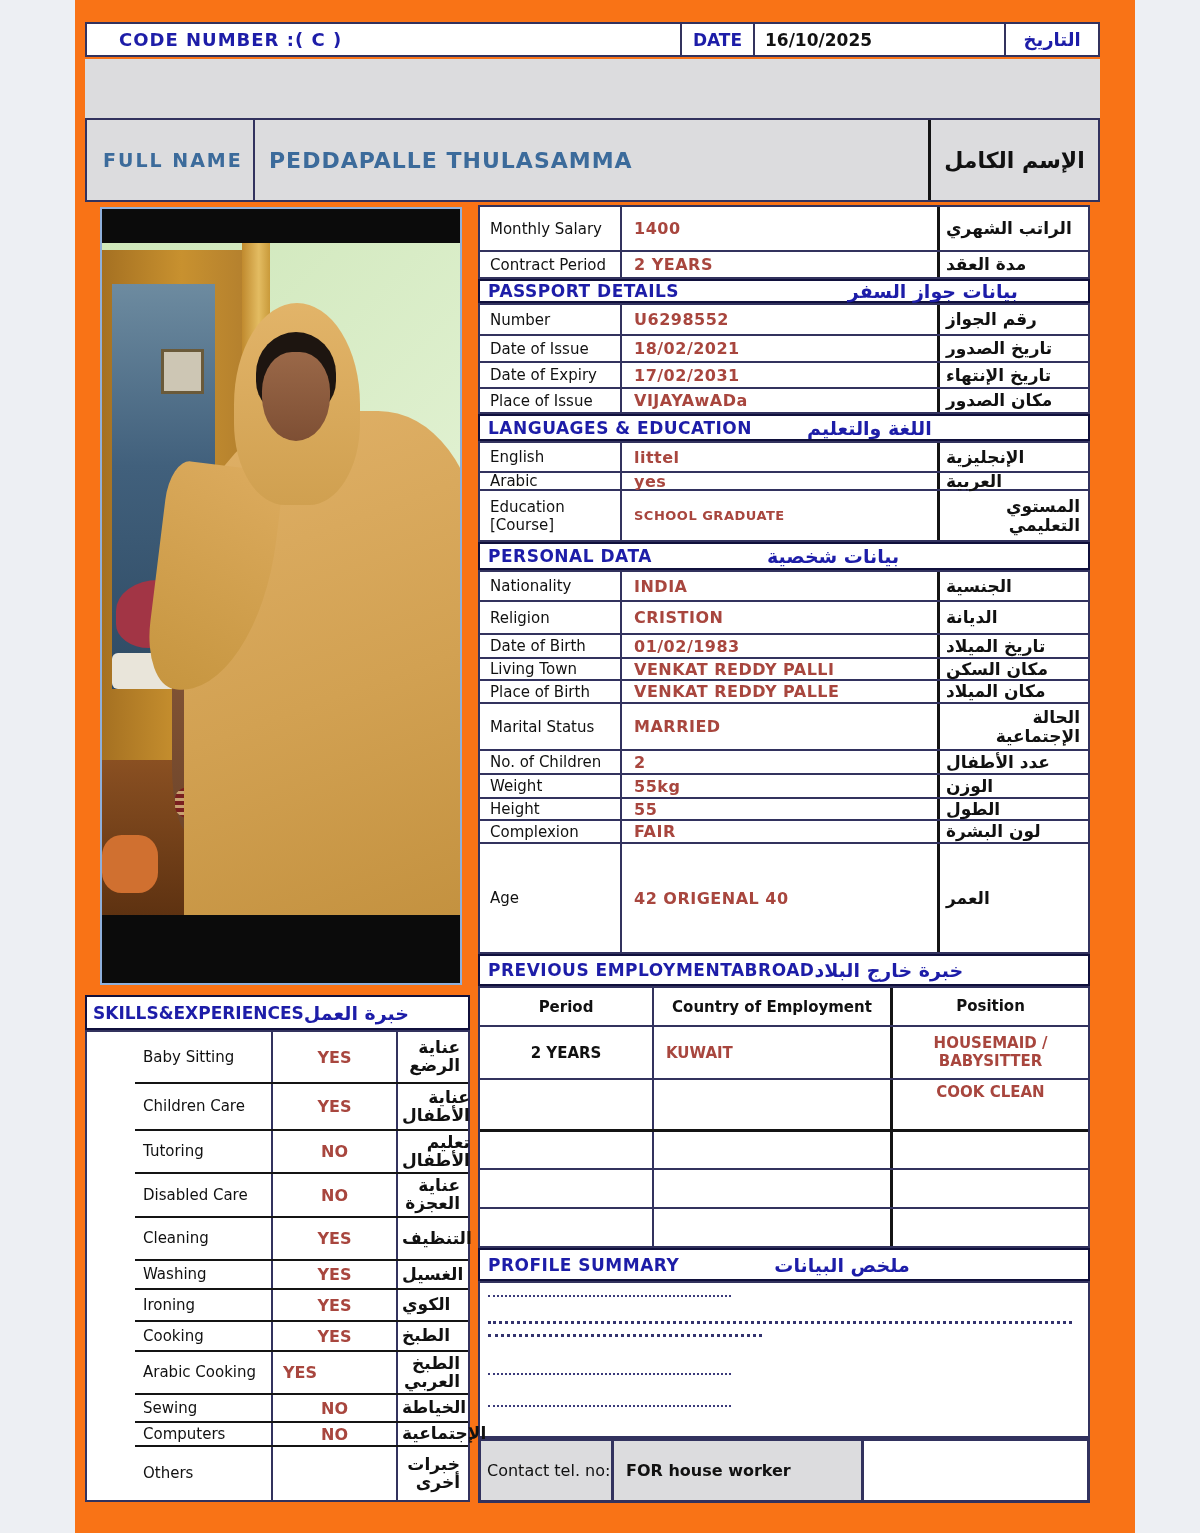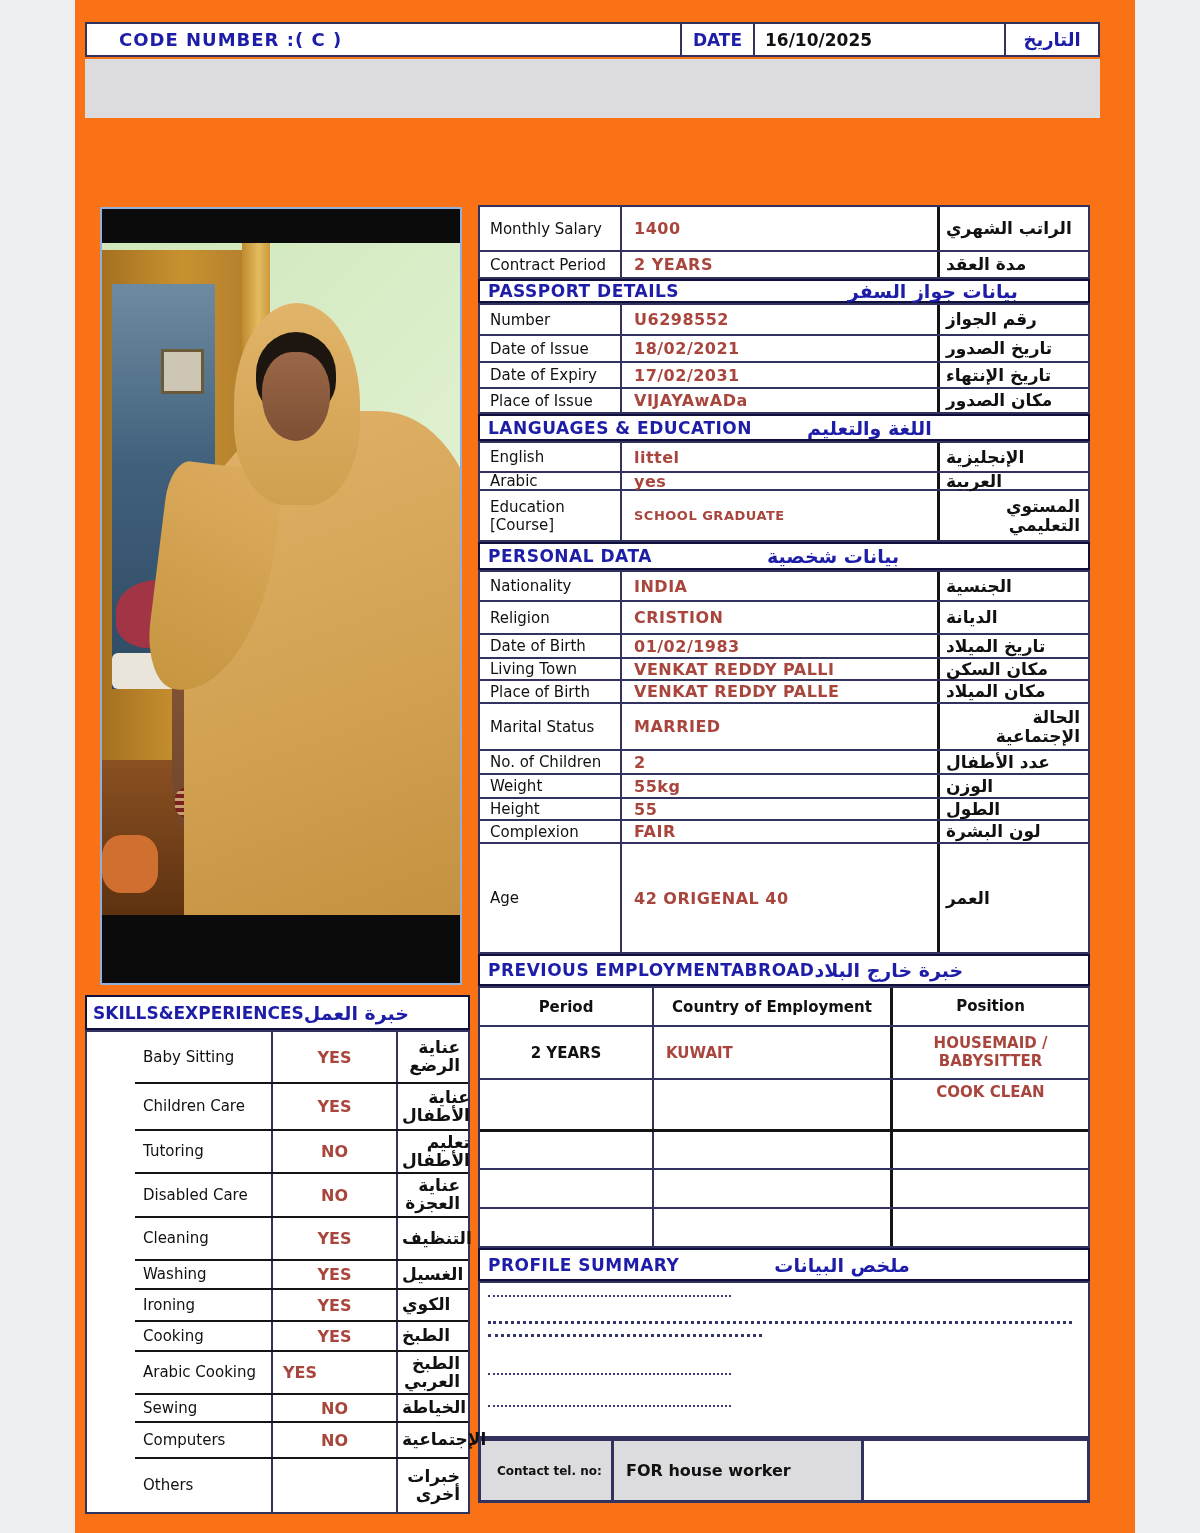--- a/index.html
+++ b/index.html
@@ -80,21 +80,21 @@
   .valred{color:var(--red);font-weight:bold;}
   .blackline{border-top:3px solid var(--black) !important;}
 
   
   .summary-box{border:2px solid var(--navy);background:#fff;}
   .dot{border-bottom:2px dotted #3a3a7a;margin-left:8px;}
   .dot.bold{border-bottom:3px dotted #33336e;}
 
   
   .contact{display:flex;border:3px solid var(--navy);background:#fff;}
-  .ct-label{flex:0 0 130px;background:var(--graycell);display:flex;align-items:center;padding-left:16px;font-size:12px;font-weight:bold;color:#111;}
+  .ct-label{flex:0 0 130px;background:var(--graycell);display:flex;align-items:center;padding-left:6px;font-size:16px;font-weight:normal;color:#111;}
   .ct-value{flex:0 0 250px;background:var(--graycell);border-left:3px solid var(--navy);display:flex;align-items:center;padding-left:12px;font-size:16px;font-weight:bold;color:#111;}
   .ct-empty{flex:1;background:#fff;border-left:3px solid var(--navy);}
 
   
   .skills{position:absolute;left:10px;top:995px;width:385px;}
   .sk-head{height:35px;display:flex;align-items:center;border:2px solid #10103c;background:#fff;color:var(--blue);font-weight:bold;}
   .sk-head .en{font-size:17px;padding-left:6px;}
   .sk-head .ar{direction:rtl;font-size:19px;}
   .sk-table{border:2px solid var(--navy);background:#fff;padding-left:48px;}
   .skrow{display:flex;}
@@ -110,20 +110,25 @@
 
   <div class="topbar">
     <div class="tb-code">CODE NUMBER :( C   )</div>
     <div class="tb-datelabel">DATE</div>
     <div class="tb-datevalue">16/10/2025</div>
     <div class="tb-datear">التاريخ</div>
   </div>
 
   <div class="grayband"></div>
 
+  <div class="fullname">
+    <div class="fn-label">FULL NAME</div>
+    <div class="fn-value">PEDDAPALLE THULASAMMA</div>
+    <div class="fn-ar">الإسم الكامل</div>
+  </div>
 
   <div class="photo">
     <div class="ph-bar-top"></div>
     <div class="ph-scene">
       <div class="mirror-frame">
         <div class="mirror-glass">
           <div class="pic-frame"></div>
           <div class="cloth"></div>
           <div class="pillow"></div>
         </div>
@@ -381,21 +386,21 @@
       <div class="skrow" style="height:43px">
         <div class="sk-l">Arabic Cooking</div>
         <div class="sk-v" style="justify-content:flex-start;padding-left:10px">YES</div>
         <div class="sk-a">الطبخ العربي</div>
       </div>
       <div class="skrow" style="height:28px">
         <div class="sk-l">Sewing</div>
         <div class="sk-v">NO</div>
         <div class="sk-a">الخياطة</div>
       </div>
-      <div class="skrow" style="height:36px">
+      <div class="skrow" style="height:24px">
         <div class="sk-l">Computers</div>
         <div class="sk-v">NO</div>
         <div class="sk-a" style="justify-content:center">الإجتماعية</div>
       </div>
       <div class="skrow" style="height:55px">
         <div class="sk-l">Others</div>
         <div class="sk-v"></div>
         <div class="sk-a">خبرات أخرى</div>
       </div>
     </div>

